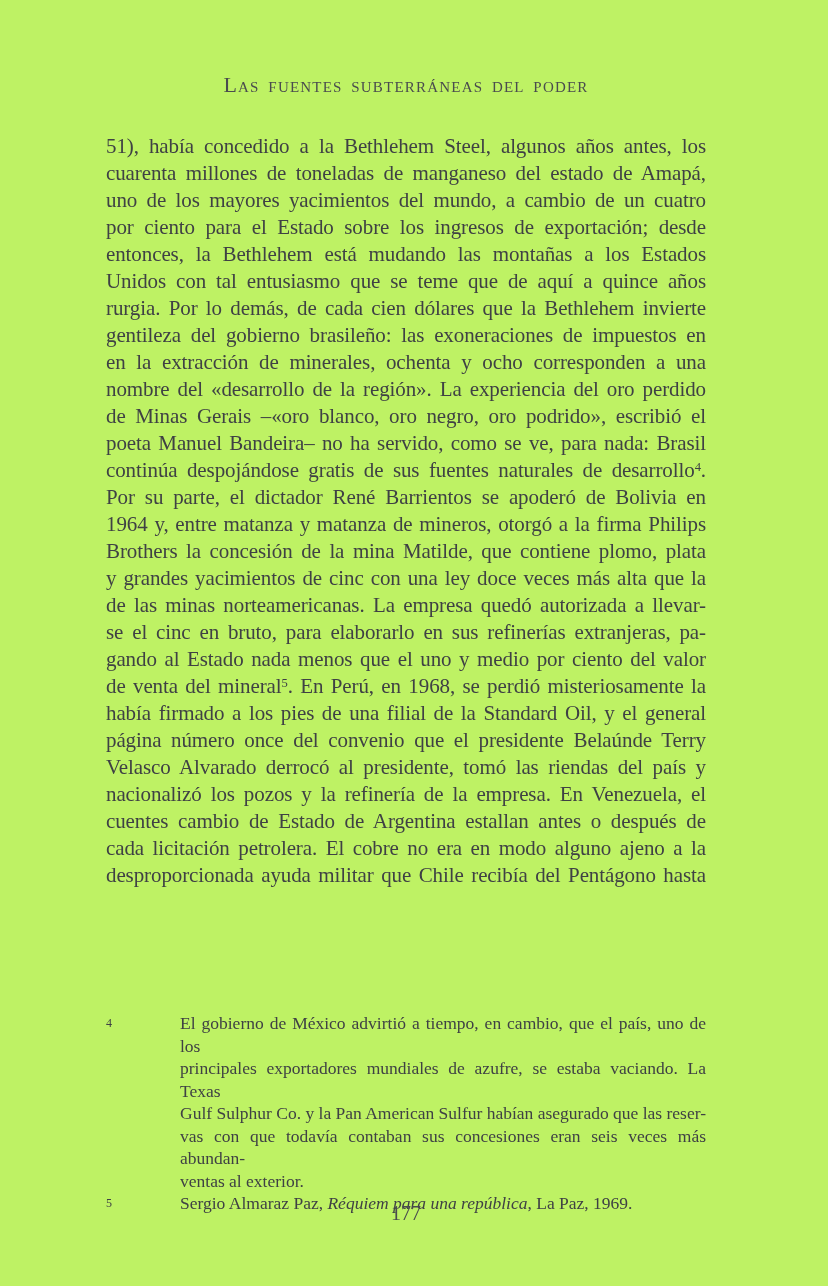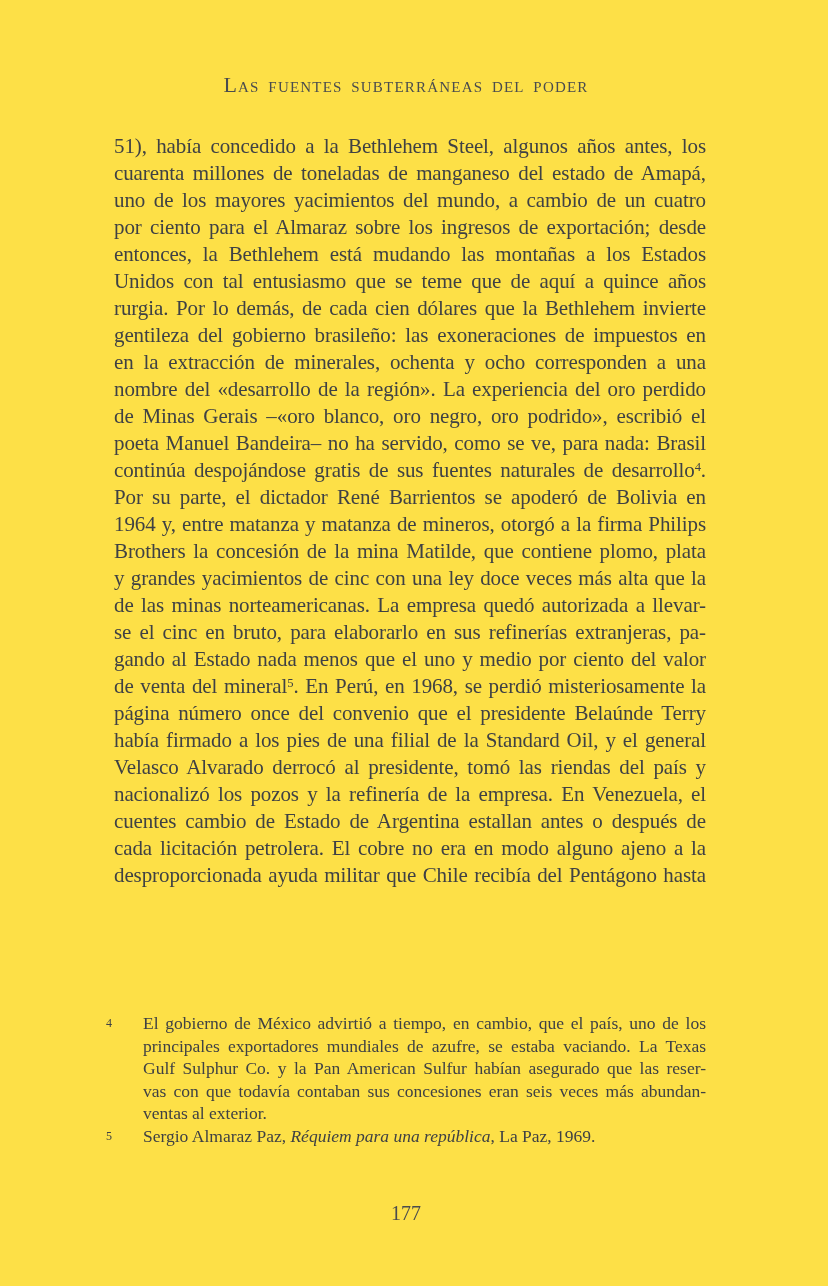--- a/index.html
+++ b/index.html
@@ -4,21 +4,21 @@
 <style>
   html, body {
     margin: 0;
     padding: 0;
     background: #ffffff;
   }
   .page {
     position: relative;
     width: 828px;
     height: 1286px;
-    background: #fde047;
+    background: #bef264;
     font-family: "Liberation Serif", serif;
     color: #3f4144;
     overflow: hidden;
   }
   .running-header {
     position: absolute;
     top: 72px;
     left: 106px;
     width: 600px;
     text-align: center;
@@ -35,21 +35,20 @@
     width: 600px;
     font-size: 21px;
     letter-spacing: -0.1px;
   }
   .line {
     height: 27px;
     line-height: 27px;
     text-align: justify;
     text-align-last: justify;
     overflow: hidden;
-    margin-left: 8px;
   }
   .sup {
     font-size: 0.6em;
     position: relative;
     top: -0.5em;
   }
   .italic {
     font-style: italic;
   }
   .footnotes {
@@ -67,20 +66,21 @@
     flex: 0 0 37px;
     width: 37px;
     font-size: 12px;
     line-height: 20px;
     padding-top: 1px;
     box-sizing: border-box;
   }
   .fn-text {
     flex: 1 1 auto;
     min-width: 0;
+    margin-left: 37px;
   }
   .fn-line {
     line-height: 22.5px;
     text-align: justify;
     text-align-last: justify;
   }
   .fn-line.no-stretch {
     text-align-last: left;
   }
   .page-number {
@@ -97,40 +97,40 @@
 </head>
 <body>
 
 <div class="page">
   <div class="running-header">Las fuentes subterráneas del poder</div>
 
   <div class="body-text" id="body-text">
       <div class="line"><span>51), había concedido a la Bethlehem Steel, algunos años antes, los</span></div>
       <div class="line"><span>cuarenta millones de toneladas de manganeso del estado de Amapá,</span></div>
       <div class="line"><span>uno de los mayores yacimientos del mundo, a cambio de un cuatro</span></div>
-      <div class="line"><span>por ciento para el Almaraz sobre los ingresos de exportación; desde</span></div>
+      <div class="line"><span>por ciento para el Estado sobre los ingresos de exportación; desde</span></div>
       <div class="line"><span>entonces, la Bethlehem está mudando las montañas a los Estados</span></div>
       <div class="line"><span>Unidos con tal entusiasmo que se teme que de aquí a quince años</span></div>
       <div class="line"><span>rurgia. Por lo demás, de cada cien dólares que la Bethlehem invierte</span></div>
       <div class="line"><span>gentileza del gobierno brasileño: las exoneraciones de impuestos en</span></div>
       <div class="line"><span>en la extracción de minerales, ochenta y ocho corresponden a una</span></div>
       <div class="line"><span>nombre del «desarrollo de la región». La experiencia del oro perdido</span></div>
       <div class="line"><span>de Minas Gerais –«oro blanco, oro negro, oro podrido», escribió el</span></div>
       <div class="line"><span>poeta Manuel Bandeira– no ha servido, como se ve, para nada: Brasil</span></div>
       <div class="line"><span>continúa despojándose gratis de sus fuentes naturales de desarrollo</span><span class="sup">4</span><span>.</span></div>
       <div class="line"><span>Por su parte, el dictador René Barrientos se apoderó de Bolivia en</span></div>
       <div class="line"><span>1964 y, entre matanza y matanza de mineros, otorgó a la firma Philips</span></div>
       <div class="line"><span>Brothers la concesión de la mina Matilde, que contiene plomo, plata</span></div>
       <div class="line"><span>y grandes yacimientos de cinc con una ley doce veces más alta que la</span></div>
       <div class="line"><span>de las minas norteamericanas. La empresa quedó autorizada a llevar-</span></div>
       <div class="line"><span>se el cinc en bruto, para elaborarlo en sus refinerías extranjeras, pa-</span></div>
       <div class="line"><span>gando al Estado nada menos que el uno y medio por ciento del valor</span></div>
       <div class="line"><span>de venta del mineral</span><span class="sup">5</span><span>. En Perú, en 1968, se perdió misteriosamente la</span></div>
+      <div class="line"><span>había firmado a los pies de una filial de la Standard Oil, y el general</span></div>
       <div class="line"><span>página número once del convenio que el presidente Belaúnde Terry</span></div>
-      <div class="line"><span>había firmado a los pies de una filial de la Standard Oil, y el general</span></div>
       <div class="line"><span>Velasco Alvarado derrocó al presidente, tomó las riendas del país y</span></div>
       <div class="line"><span>nacionalizó los pozos y la refinería de la empresa. En Venezuela, el</span></div>
       <div class="line"><span>cuentes cambio de Estado de Argentina estallan antes o después de</span></div>
       <div class="line"><span>cada licitación petrolera. El cobre no era en modo alguno ajeno a la</span></div>
       <div class="line"><span>desproporcionada ayuda militar que Chile recibía del Pentágono hasta</span></div>
     </div>
 
   <div class="footnotes" id="footnotes">
       <div class="footnote">
         <span class="fn-marker">4</span>

